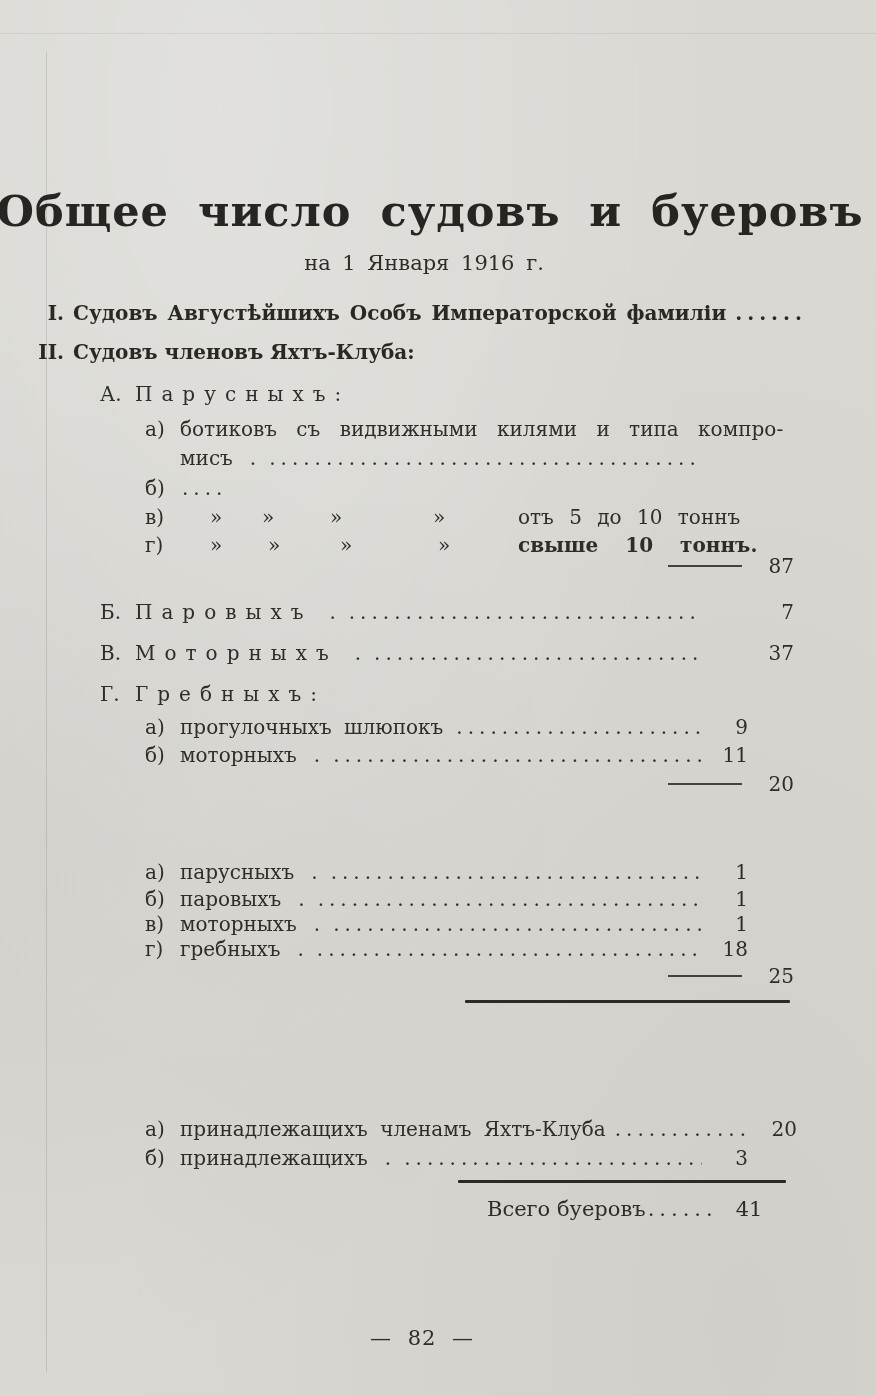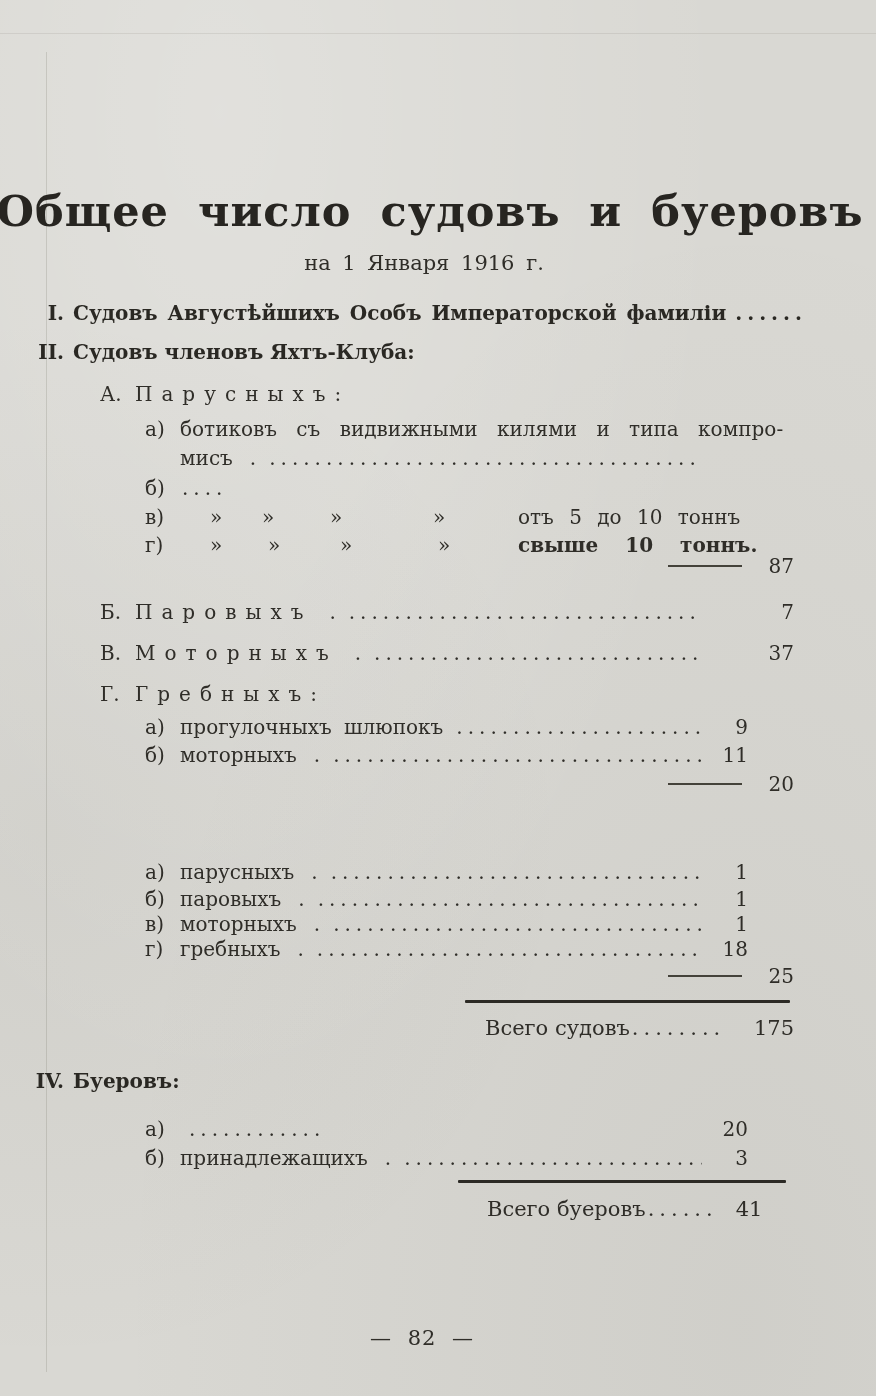--- a/index.html
+++ b/index.html
@@ -208,34 +208,25 @@
     <span class="main"></span>
   </div>
 
   <div class="row" style="top:963px">
     <span class="spacer"></span>
     <span class="dash"></span>
     <span class="main">25</span>
   </div>
 
   <div class="rule" style="top:1000px;left:465px;width:325px"></div>
-  <div class="row tot" style="top:1015px;padding-left:485px">
-    <span class="lbl">Всего судовъ</span>
-    <span class="dots" style="margin-left:2px">........</span>
-    <span class="spacer"></span>
-    <span class="main">175</span>
-  </div>
-
-  <div class="row bold" style="top:1068px">
-    <span class="num">IV.</span>
-    <span class="lbl">Буеровъ:</span>
-  </div>
+
 
   <div class="row ind-item" style="top:1116px">
     <span class="pre">а)</span>
+    <span class="lbl just3">принадлежащихъ членамъ Яхтъ-Клуба</span>
     <span class="dots">............</span>
     <span class="spacer"></span>
     <span class="sub">20</span>
     <span class="main"></span>
   </div>
   <div class="row ind-item" style="top:1145px">
     <span class="pre">б)</span>
     <span class="lbl">принадлежащихъ</span>
     <span class="punct">.</span>
     <span class="leader">.......................................................................</span>

